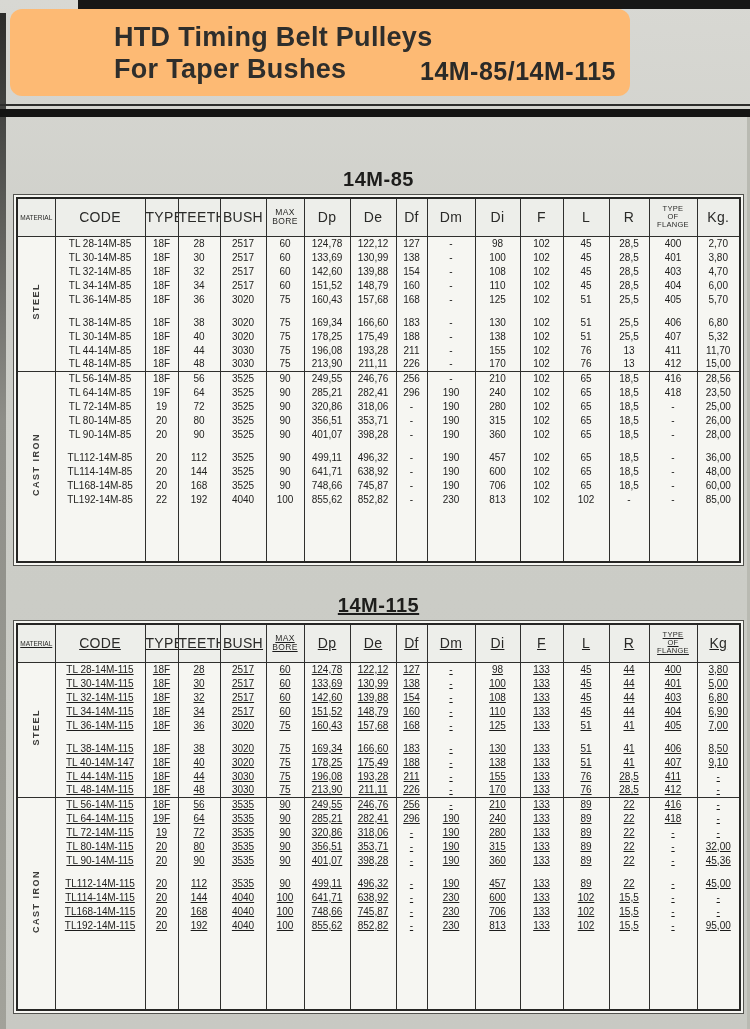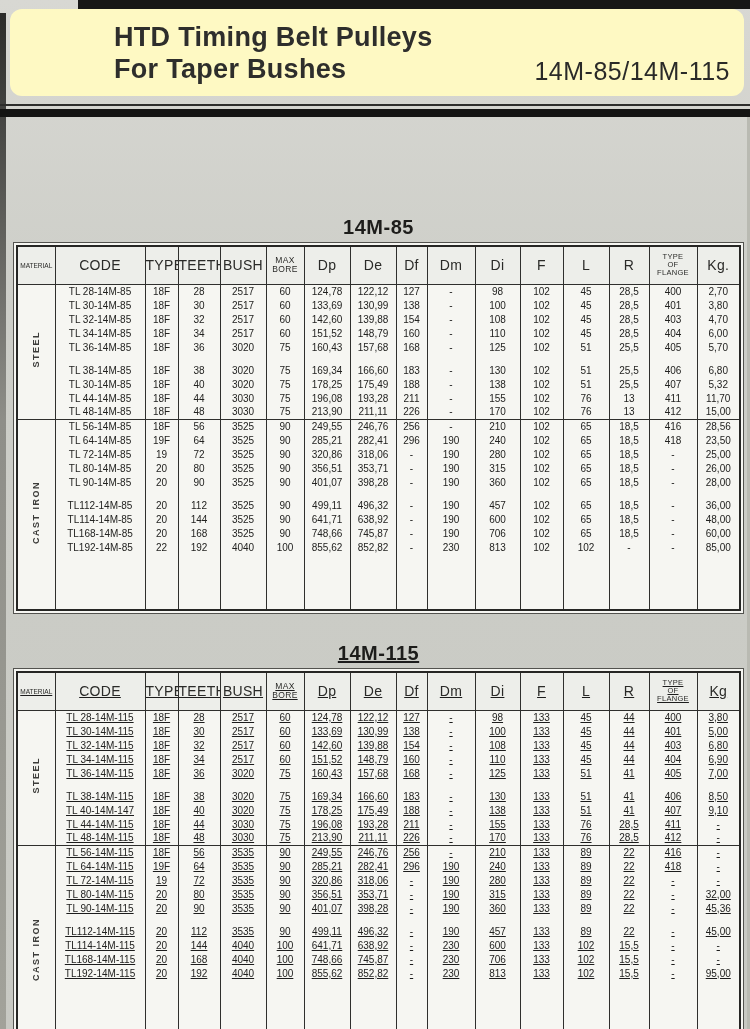--- a/index.html
+++ b/index.html
@@ -10,32 +10,32 @@
     background:linear-gradient(180deg,#d8d8d3 0%, #cdcec8 30%, #c8c9c3 100%);
     overflow:hidden;
     color:#1c1c1c;
   }
   .top-bar { position:absolute; top:0; left:78px; right:0; height:9px; background:#171716; }
   .left-edge { position:absolute; left:0; top:13px; width:6px; height:1016px;
     background:linear-gradient(180deg,#2c2c2a,#8e8e88 40%,#a2a29a); }
   .right-edge { position:absolute; right:0; top:110px; width:3px; bottom:0; background:#b9bab2; }
 
   .header-card {
-    position:absolute; left:10px; top:9px; width:734px; height:87px;
-    background:#fef9c3; border-radius:12px;
+    position:absolute; left:10px; top:9px; width:620px; height:87px;
+    background:#fdba74; border-radius:12px;
   }
   .title-lines { position:absolute; left:104px; top:13px; line-height:1.18;
     font-size:27px; font-weight:bold; color:#2e2e2c; letter-spacing:0.3px; }
   .model-number { position:absolute; right:14px; top:48px;
-    font-size:25px; font-weight:normal; color:#2a2a28; letter-spacing:0.5px; }
+    font-size:25px; font-weight:bold; color:#2a2a28; letter-spacing:0.5px; }
 
   .rule-thin  { position:absolute; top:104px; left:0; right:0; height:2px; background:#2d2d2b; }
   .rule-thick { position:absolute; top:109px; left:0; right:0; height:8px; background:#141413; }
 
-  .table-section { position:absolute; left:13px; width:731px;margin-top:48px; }
+  .table-section { position:absolute; left:13px; width:731px; }
   #table-0 { top:168px; }
   #table-1 { top:594px;text-decoration:underline; }
   .table-title { text-align:center; font-size:20px; font-weight:bold;
     letter-spacing:0.5px; color:#1d1d1b; height:26px; }
   .table-frame { border:1px solid #53534f; padding:2px; background:#f6f6f2; }
   table.catalog-table {
     border-collapse:collapse; table-layout:fixed; width:100%;
     border:2px solid #262624; background:#f6f6f2;
   }
   th, td {

